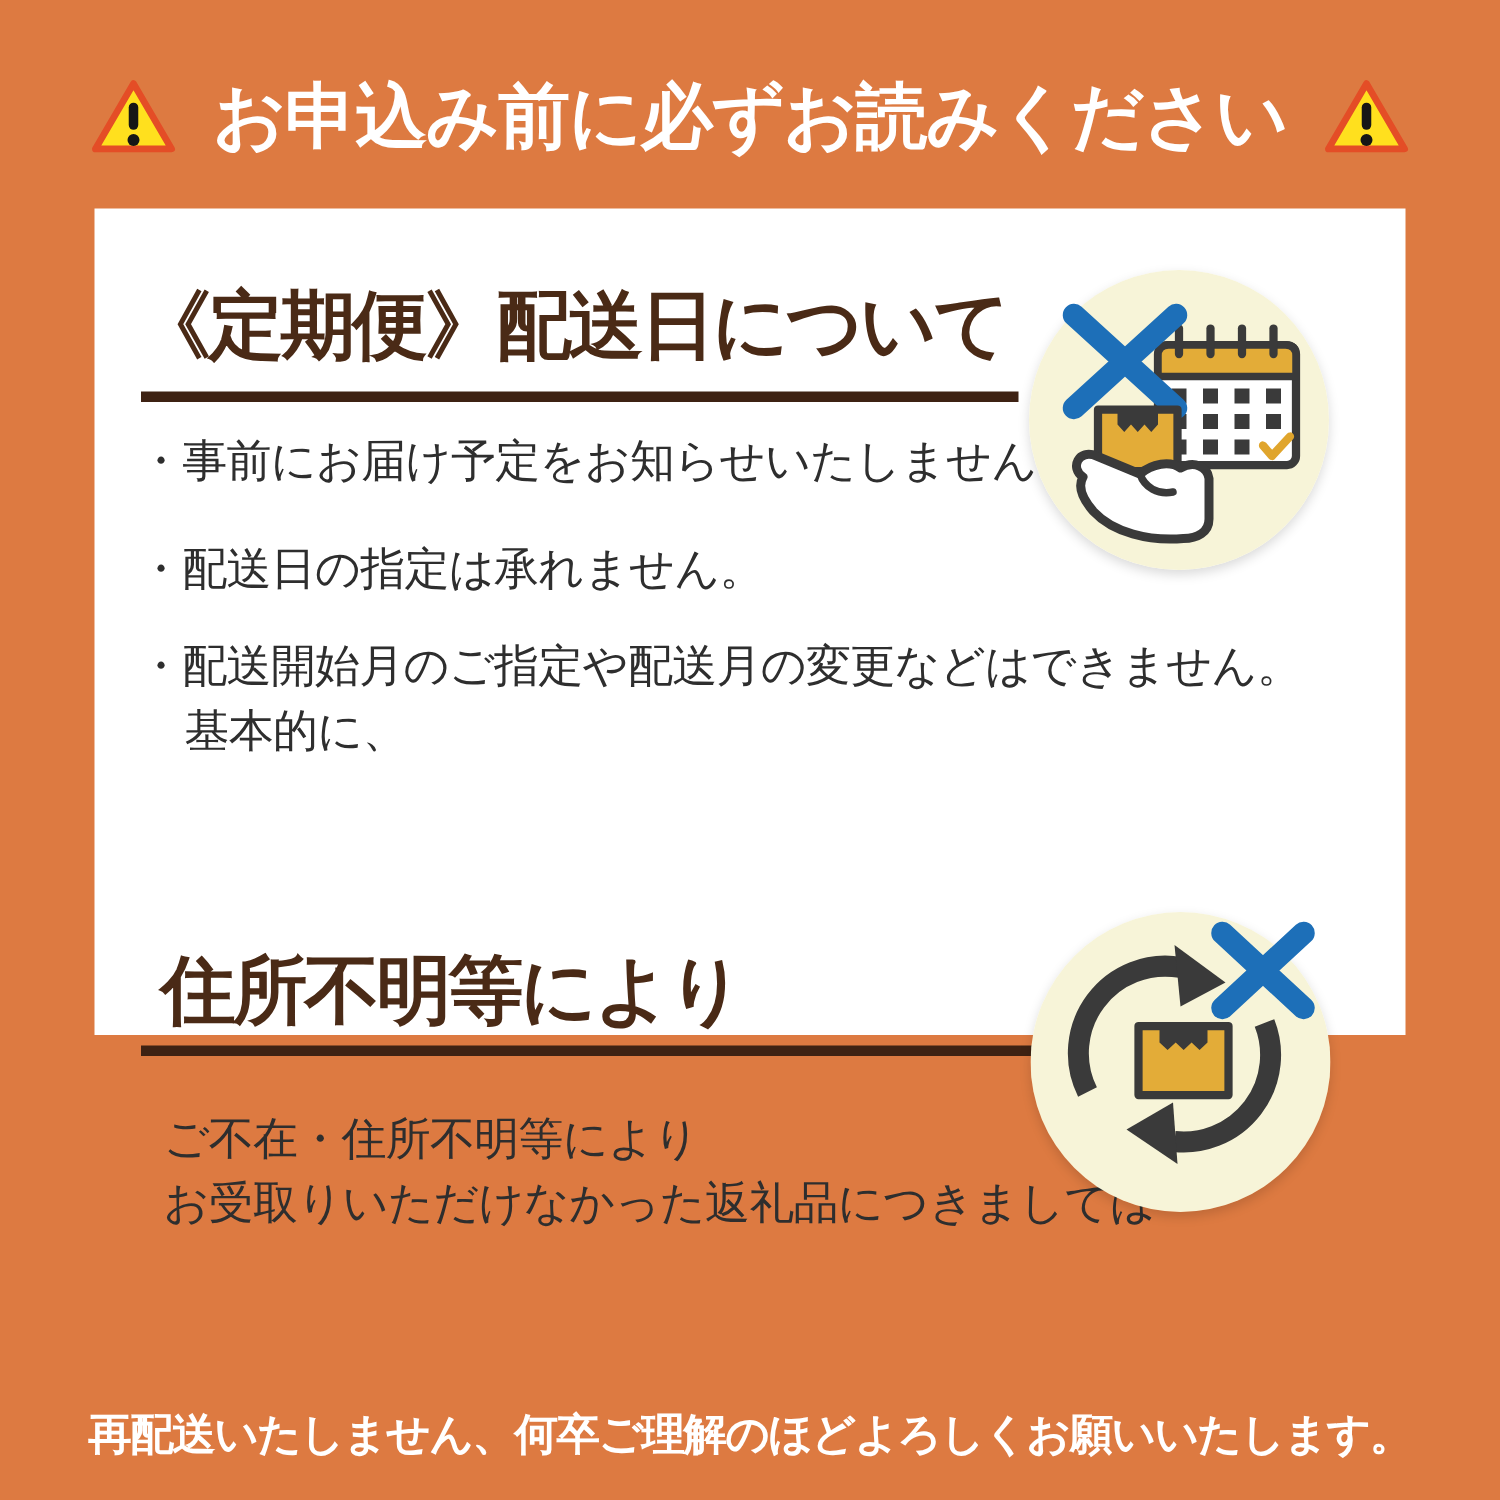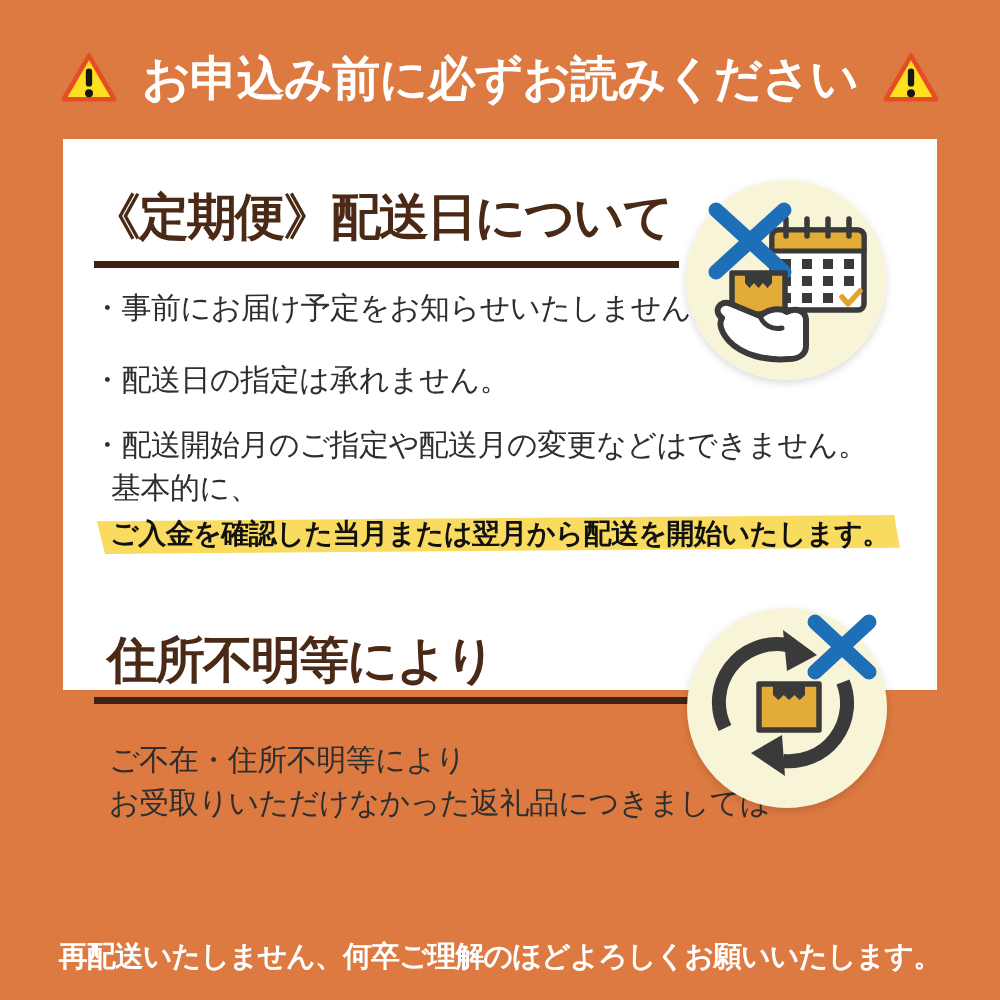--- a/index.html
+++ b/index.html
@@ -52,21 +52,21 @@
   .rule{position:absolute;height:7px;background:var(--rule-brown);z-index:1;}
   .rule.r1{left:31px;top:122px;width:585px;}
   .rule.r2{left:31px;top:558px;width:623px;}
   .body-line{
     position:absolute;color:var(--ink);font-size:30px;line-height:38px;
     letter-spacing:-0.5px;white-space:nowrap;
   }
   .b1{left:29px;top:150px;}
   .b2{left:29px;top:222px;}
   .b3{left:29px;top:287px;}
-  .note{left:48px;top:330px;}
+  .note{left:60px;top:330px;}
   .l1{left:46px;top:602px;text-align:right;}
   .l2{left:46px;top:645px;}
   .hl{
     position:absolute;display:inline-block;position:absolute;z-index:0;
     color:#111;font-size:28px;font-weight:bold;line-height:38px;
     letter-spacing:-0.5px;white-space:nowrap;
   }
   .hl::before{
     content:"";position:absolute;left:-13px;right:-10px;top:0;bottom:-1px;
     background:var(--hl-yellow);z-index:-1;
@@ -156,21 +156,20 @@
       <path class="box-flap" d="M59 95 h27 v8 l-4.5 5 -4.5 -5 -4.5 5 -4.5 -5 -4.5 5 -4.5 -5 z"></path>
       <path class="hand" d="M36 138 C27 132 33 119 45 124 L74 136 C82 129 94 127 101 132 C110 127 119 131 120 139 L120 166 C120 175 112 179 103 179 C80 181 56 175 43 161 C36 153 32 145 36 138 Z"></path>
       <path class="hand-curl" d="M74 136 C77 145 86 150 96 148"></path>
     </svg>
   </div>
 
   <div class="body-line b1">・事前にお届け予定をお知らせいたしません。</div>
   <div class="body-line b2">・配送日の指定は承れません。</div>
   <div class="body-line b3">・配送開始月のご指定や配送月の変更などはできません。</div>
   <div class="body-line note">基本的に、</div>
-  <div class="hl hl1">ご入金を確認した当月または翌月から配送を開始いたします。</div>
 
   <div class="sec-title t2">住所不明等により</div>
   <div class="rule r2"></div>
 
   <div class="icon-wrap ic2">
     <svg viewBox="0 0 200 200" aria-hidden="true">
       <circle class="ic-bg" cx="100" cy="100" r="100"></circle>
 
       <path class="cycle" d="M38 120 A58 58 0 0 1 100 37"></path>
       <path class="cycle-head" d="M96 22 L130 47 L100 63 Z"></path>

